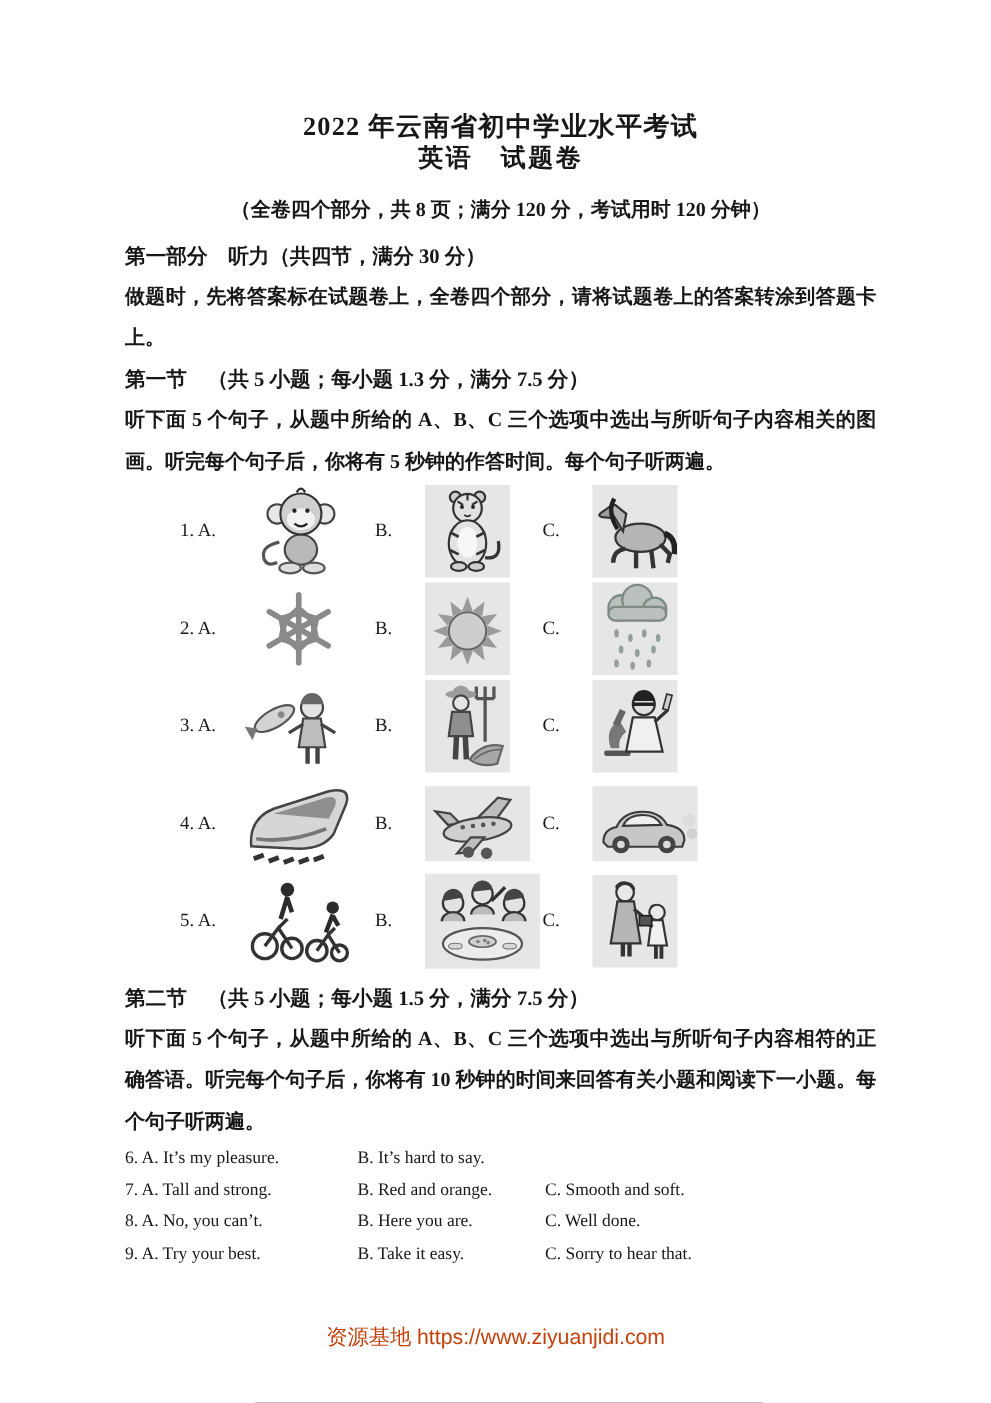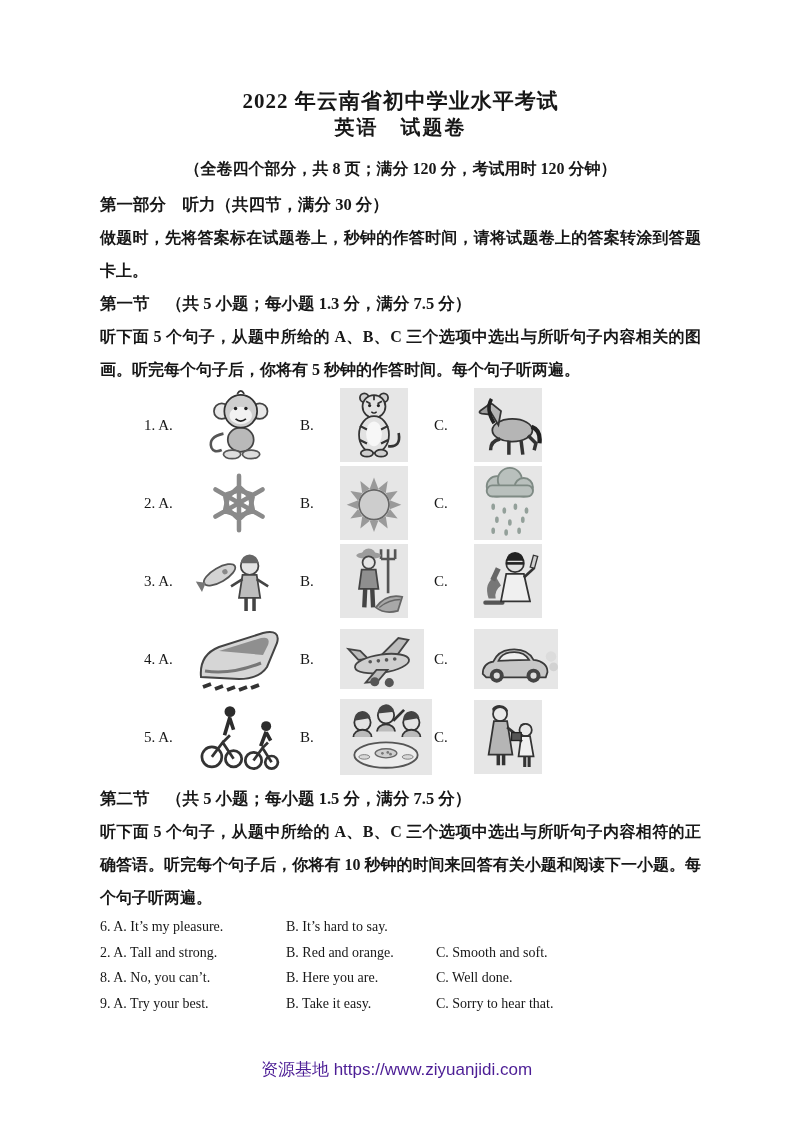--- a/index.html
+++ b/index.html
@@ -18,34 +18,34 @@
   .plabel { font-size:15px; }
   .img-box { background:#e6e6e6; width:68px; height:74px; display:flex; align-items:center; justify-content:center; overflow:hidden; }
   .img-a   { background:transparent; width:102px; height:76px; }
   .img-wide  { width:84px; height:60px; }
   .img-dinner{ width:92px; height:76px; }
   .img-box svg, .img-a svg { width:100%; height:100%; display:block; }
   
   .qwrap { margin-top:0; }
   .qrow { display:grid; grid-template-columns:166px 130px auto; font-size:14px; line-height:25.5px; font-weight:normal;gap:20px; }
   .footer { position:absolute; left:0; right:0; top:1058px; text-align:center;
-            font-family:"Liberation Sans","DejaVu Sans",sans-serif; font-size:17px; color:#4c1d95; }
+            font-family:"Liberation Sans","DejaVu Sans",sans-serif; font-size:17px; color:#c2410c; }
 </style>
 </head>
 <body>
 
 <div class="page">
   <div class="doc">
 
     <div class="title">2022 年云南省初中学业水平考试</div>
     <div class="subtitle">英语　试题卷</div>
     <div class="meta">（全卷四个部分，共 8 页；满分 120 分，考试用时 120 分钟）</div>
 
     <div class="bhead">第一部分　听力（共四节，满分 30 分）</div>
-    <div class="bpara">做题时，先将答案标在试题卷上，秒钟的作答时间，请将试题卷上的答案转涂到答题卡上。</div>
+    <div class="bpara">做题时，先将答案标在试题卷上，全卷四个部分，请将试题卷上的答案转涂到答题卡上。</div>
 
     <div class="bhead" style="margin-top:0;">第一节　（共 5 小题；每小题 1.3 分，满分 7.5 分）</div>
     <div class="bpara">听下面 5 个句子，从题中所给的 A、B、C 三个选项中选出与所听句子内容相关的图画。听完每个句子后，你将有 5 秒钟的作答时间。每个句子听两遍。</div>
 
     <div class="prow">
       <span class="plabel">1. A.</span>
       <div>
           <div class="img-a" title="monkey">
         <svg viewBox="0 0 100 88">
           <path d="M32 54 Q14 58 18 70 Q21 77 30 73" fill="none" stroke="#555" stroke-width="3"></path>
@@ -321,21 +321,21 @@
 
     <div class="bhead s2head">第二节　（共 5 小题；每小题 1.5 分，满分 7.5 分）</div>
     <div class="bpara">听下面 5 个句子，从题中所给的 A、B、C 三个选项中选出与所听句子内容相符的正确答语。听完每个句子后，你将有 10 秒钟的时间来回答有关小题和阅读下一小题。每个句子听两遍。</div>
 
     <div class="qwrap">
       <div class="qrow">
         <span>6. A. It’s my pleasure.</span>
         <span>B. It’s hard to say.</span>
       </div>
       <div class="qrow">
-        <span>2. A. Tall and strong.</span>
+        <span>7. A. Tall and strong.</span>
         <span>B. Red and orange.</span>
         <span>C. Smooth and soft.</span>
       </div>
       <div class="qrow">
         <span>8. A. No, you can’t.</span>
         <span>B. Here you are.</span>
         <span>C. Well done.</span>
       </div>
       <div class="qrow">
         <span>9. A. Try your best.</span>

